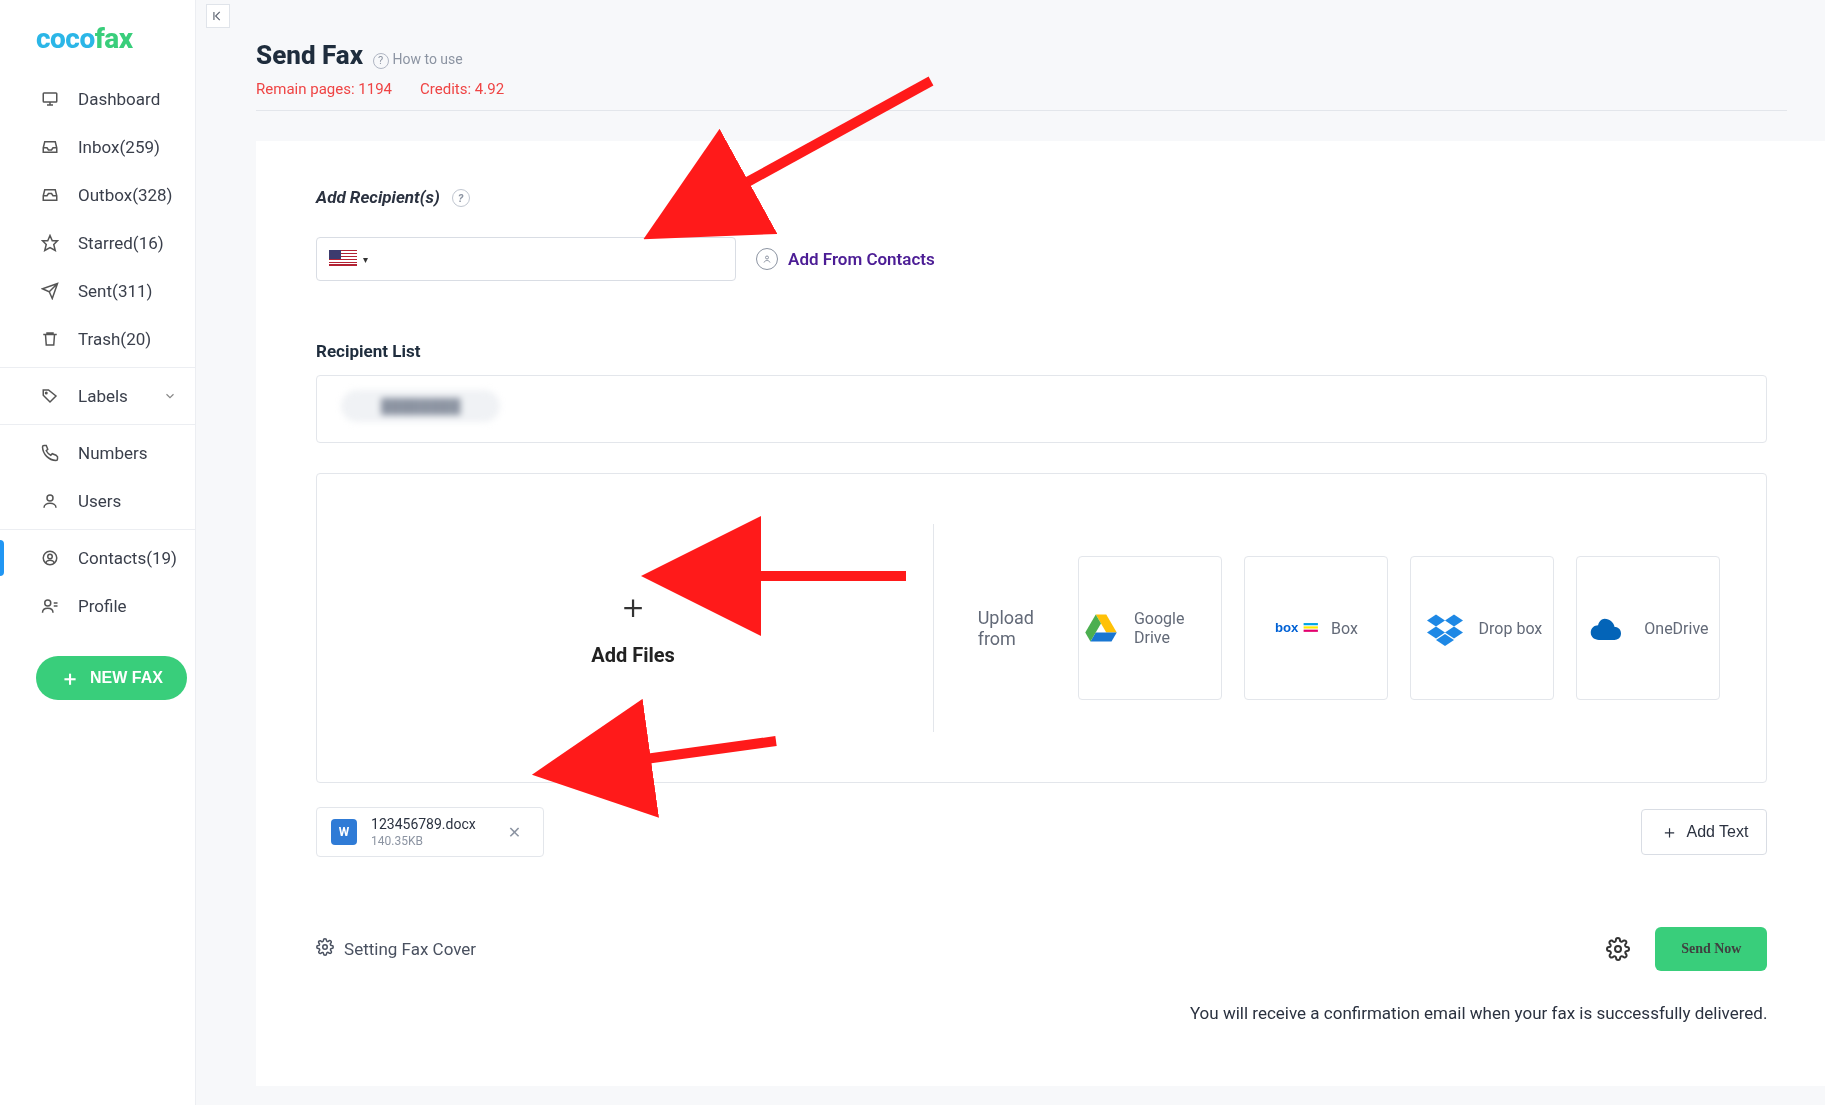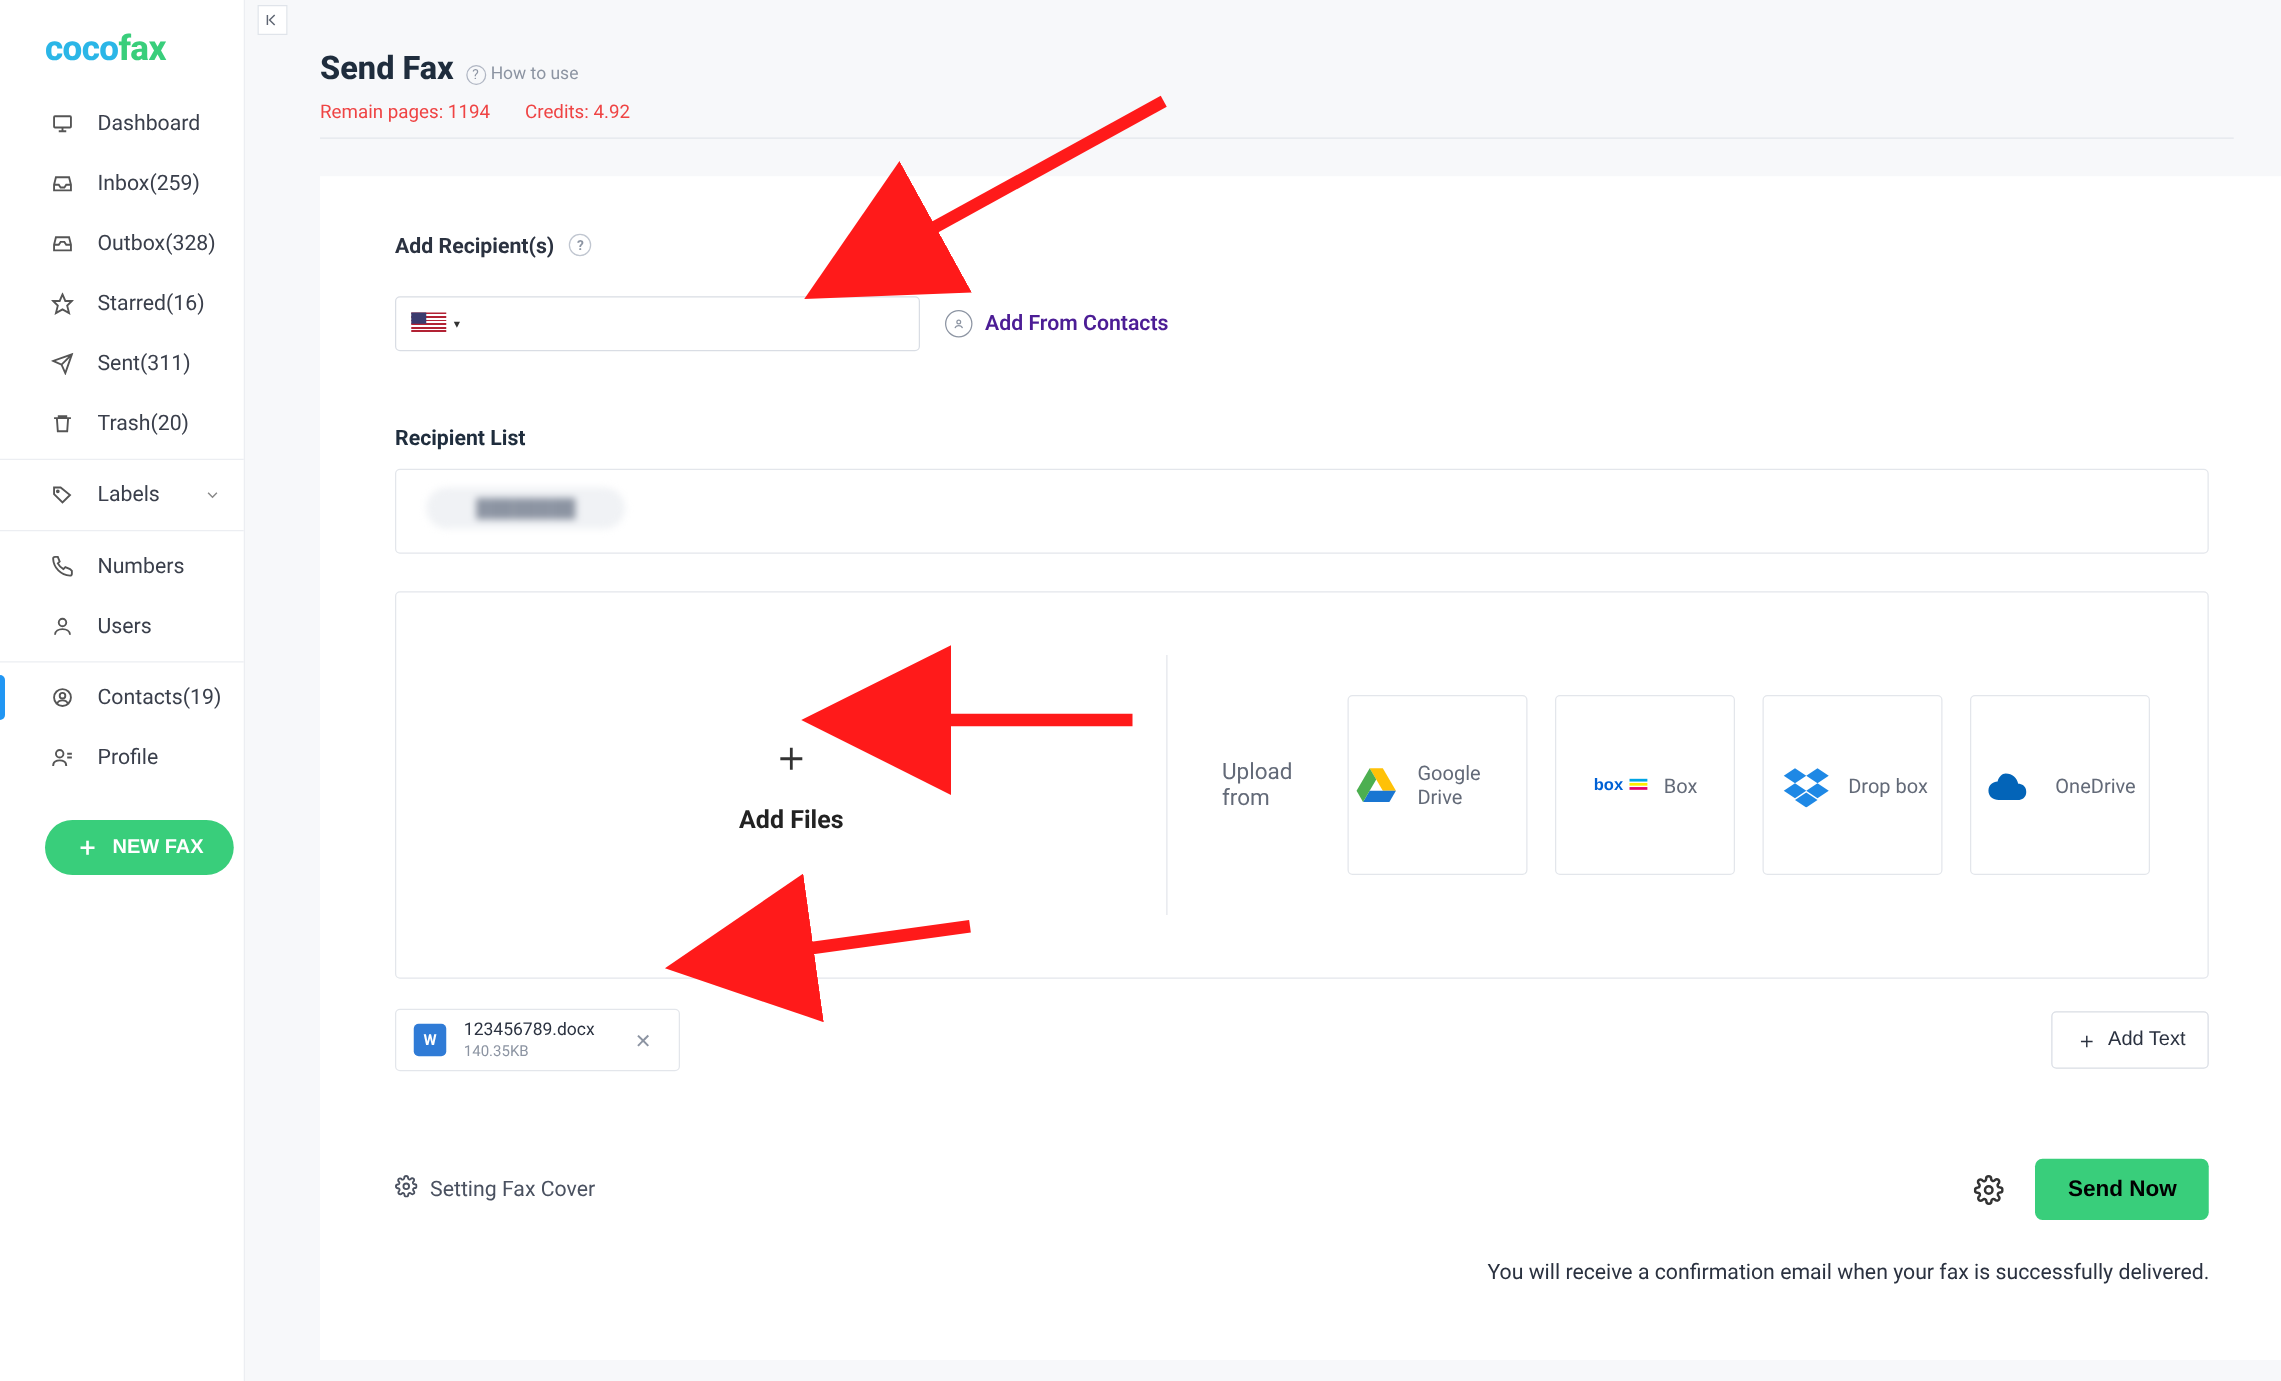--- a/index.html
+++ b/index.html
@@ -28,21 +28,21 @@
 .collapse-btn { position: absolute; top: 4px; left: 10px; width: 24px; height: 24px; border: 1px solid #e0e4ea; background: #fff; display: flex; align-items: center; justify-content: center; color: #5f6673; cursor: pointer; }
 .header { padding: 40px 40px 16px 60px; }
 .header h1 { font-size: 26px; font-weight: 800; color: #1f2d3d; display: inline-block; }
 .howto { margin-left: 6px; color: #8c94a2; font-size: 14px; font-weight: 400; }
 .howto .qmark { display:inline-block; width:16px; height:16px; border:1px solid #b0b6c3; border-radius:50%; text-align:center; line-height:14px; font-size:11px; color:#8c94a2; margin-right:4px; }
 .substats { margin-top: 10px; color: #ef4444; font-size: 15px; display: flex; gap: 28px; }
 .headerline { border-top: 1px solid #e3e6eb; margin-top: 12px; }
 
 .content { background: #fff; margin: 14px 0 0 60px; padding: 46px 60px 60px 60px; min-height: calc(100% - 160px); position: relative; }
 
-.sectitle { font-size: 17px; font-weight: 700; color: #2b3240; display: flex; align-items: flex-start; gap: 12px; }
+.sectitle { font-size: 17px; font-weight: 700; color: #2b3240; display: flex; align-items: flex-end; gap: 12px; font-style: italic; }
 .sectitle .qcircle { width: 18px; height: 18px; border: 1px solid #c0c6d0; border-radius: 50%; display:inline-flex; align-items:center; justify-content:center; font-size:11px; color:#8c94a2; }
 
 .recipient-row { margin-top: 30px; display: flex; align-items: center; gap: 20px; }
 .phone-input { width: 420px; height: 44px; border: 1px solid #d9dde4; border-radius: 4px; background: #fff; display: flex; align-items: center; padding: 0 12px; }
 .flag { width: 28px; height: 18px; background: linear-gradient(to bottom, #b22234 0%, #b22234 8%, #fff 8%, #fff 16%, #b22234 16%, #b22234 24%, #fff 24%, #fff 32%, #b22234 32%, #b22234 40%, #fff 40%, #fff 48%, #b22234 48%, #b22234 56%, #fff 56%, #fff 64%, #b22234 64%, #b22234 72%, #fff 72%, #fff 80%, #b22234 80%, #b22234 88%, #fff 88%, #fff 100%); position: relative; }
 .flag::before { content:''; position:absolute; top:0; left:0; width:12px; height:9px; background:#3c3b6e; }
 .flag-caret { margin-left: 6px; font-size: 10px; color:#333; }
 .phone-input input { flex: 1; border: none; outline: none; margin-left: 10px; font-size: 15px; background: transparent; }
 .add-from { display: flex; align-items: center; gap: 10px; color: #4c1d95; cursor: pointer; font-weight: 600; font-size: 17px; }
 .add-from .iccircle { width:22px; height:22px; border:1.5px solid #8c94a2; border-radius:50%; display:inline-flex; align-items:center; justify-content:center; }
@@ -69,21 +69,21 @@
 .file-meta .fname { font-size:14px; color:#2b3240; }
 .file-meta .fsize { font-size:12px; color:#8c94a2; margin-top:2px; }
 .file-item .close { margin-left: 18px; color:#8c94a2; cursor:pointer; font-size:16px; }
 .addtext { border:1px solid #d9dde4; background:#fff; border-radius:4px; padding: 10px 18px; font-size:16px; color:#2b3240; cursor:pointer; font-weight:500; display:flex; align-items:center; gap:8px; }
 .addtext .pl { font-size:18px; }
 
 .footer-row { margin-top: 70px; display:flex; align-items:center; justify-content:space-between; }
 .faxcover { display:flex; align-items:center; gap:10px; color:#4a5160; font-size:17px; cursor:pointer; }
 .footer-actions { display:flex; align-items:center; gap:24px; }
 .gear-btn { width:26px; height:26px; display:flex; align-items:center; justify-content:center; color:#333; cursor:pointer; }
-.send-btn { background:#39ce7b; color:#000000; border:none; border-radius:6px; padding:14px 26px; font-size:18px; font-weight:600; cursor:pointer; }
+.send-btn { background:#39ce7b; color:#404040; border:none; border-radius:6px; padding:14px 26px; font-size:14px; font-weight:600; cursor:pointer;font-family:Liberation Serif, serif; }
 
 .confirm { margin-top: 32px; font-size: 17px; color:#2b3240; text-align: right; }
 
 
 .arrow { position:absolute; pointer-events:none; }
 .arrow svg { overflow: visible; }
 </style>
 </head>
 <body>
 

